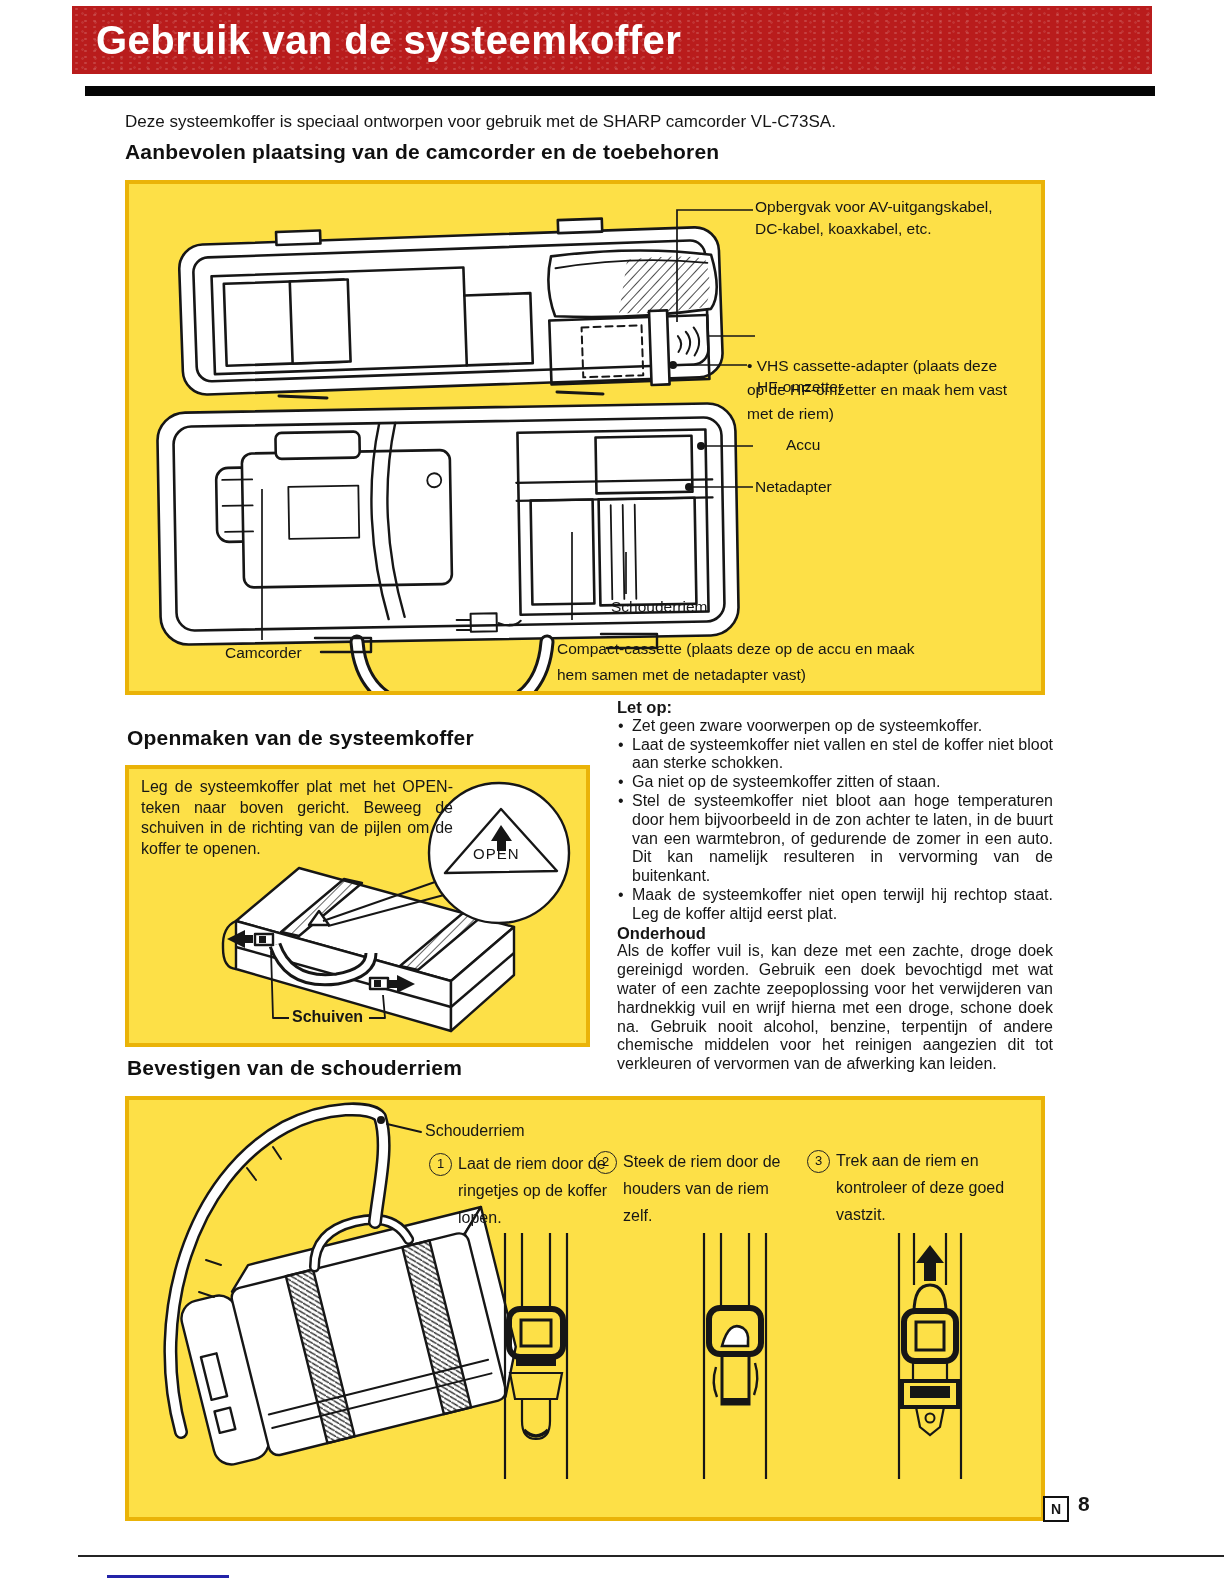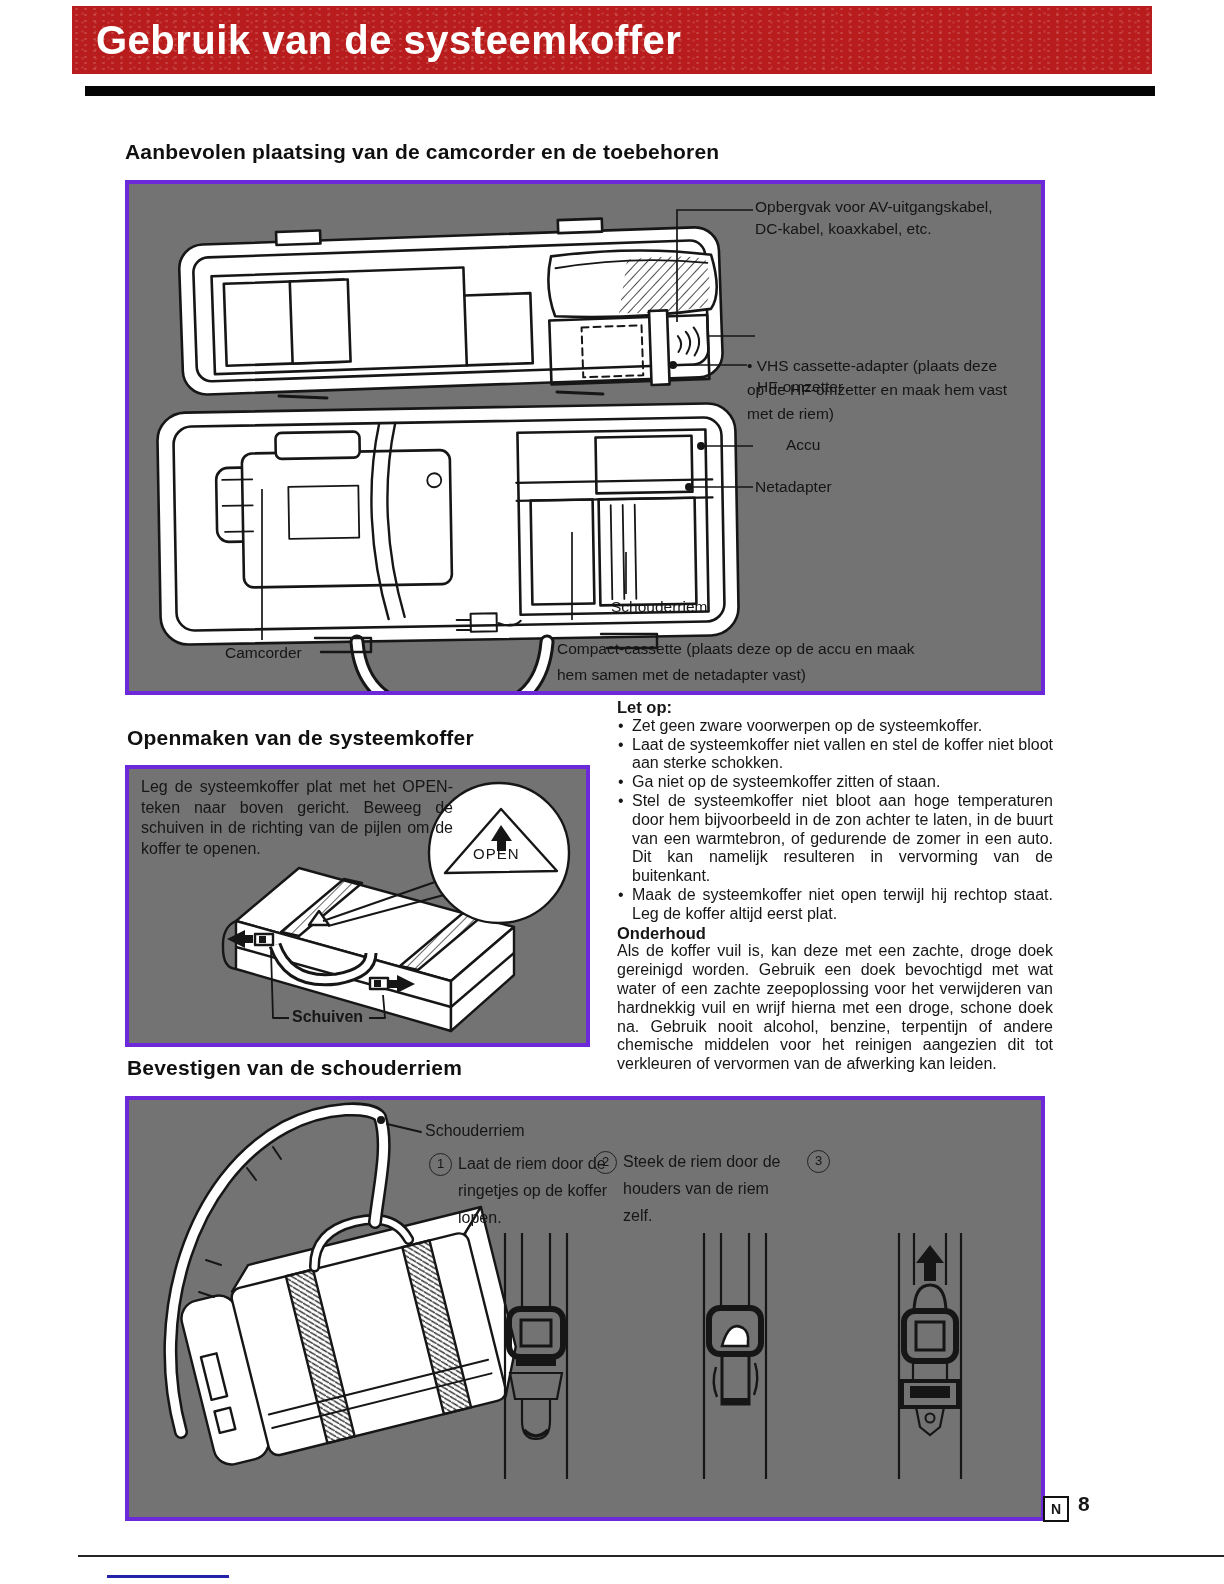--- a/index.html
+++ b/index.html
@@ -9,21 +9,21 @@
   .title-band{position:absolute;left:72px;top:6px;width:1080px;height:68px;background:#b91c1c;overflow:hidden;}
   .title-band::after{content:"";position:absolute;inset:0;
      background-image:radial-gradient(circle, rgba(255,255,255,.17) 1px, transparent 1.5px),
                       radial-gradient(circle, rgba(255,255,255,.10) 1px, transparent 1.6px);
      background-size:9px 6px,13px 9px;background-position:0 0,4px 3px;}
   .title-text{position:absolute;left:24px;top:0;line-height:68px;font-size:40px;font-weight:bold;color:#fff;
      letter-spacing:.5px;z-index:2;}
   .thick-rule{position:absolute;left:85px;top:86px;width:1070px;height:10px;background:#050505;}
   .intro{position:absolute;left:125px;top:112px;font-size:17px;}
   h2.sec{position:absolute;margin:0;font-size:21px;font-weight:bold;color:#101010;letter-spacing:.2px;}
-  .frame{position:absolute;border:4px solid #6d28d9;background:#737373;}
+  .frame{position:absolute;border:4px solid #eab308;background:#fde047;}
   .ill-label{position:absolute;font-size:15.5px;line-height:22px;white-space:pre-line;color:#151515;}
   .ill-label.lh26{line-height:26px;}
   
   .notes{position:absolute;left:617px;top:698px;width:436px;font-size:16px;line-height:18.8px;}
   .notes .hd{font-weight:bold;font-size:16.5px;}
   .notes ul{margin:0;padding:0;list-style:none;}
   .notes li{position:relative;padding-left:15px;text-align:justify;}
   .notes li::before{content:"\2022";position:absolute;left:1px;top:0;}
   .notes .para{text-align:justify;}
   
@@ -47,20 +47,21 @@
 </head>
 <body>
 
 <div id="page">
 
   <div class="title-band">
     <div class="title-text">Gebruik van de systeemkoffer</div>
   </div>
   <div class="thick-rule"></div>
 
+  <div class="intro">Deze systeemkoffer is speciaal ontworpen voor gebruik met de SHARP camcorder VL-C73SA.</div>
 
   <h2 class="sec" style="left:125px;top:140px;">Aanbevolen plaatsing van de camcorder en de toebehoren</h2>
 
   <div class="frame" style="left:125px;top:180px;width:912px;height:507px;">
     <svg width="912" height="507" viewBox="0 0 912 507">
       <defs>
         <pattern id="hatch1" width="7" height="7" patternTransform="rotate(45)" patternUnits="userSpaceOnUse">
           <line x1="0" y1="0" x2="0" y2="7" stroke="#222" stroke-width="1.6"></line>
         </pattern>
       </defs>
@@ -269,20 +270,23 @@
 lopen.</span>
     </div>
     <div class="step" style="left:465px;top:48px;width:205px;">
       <span class="step-num">2</span>
       <span class="txt">Steek de riem door de
 houders van de riem
 zelf.</span>
     </div>
     <div class="step" style="left:678px;top:47px;width:210px;">
       <span class="step-num">3</span>
+      <span class="txt">Trek aan de riem en
+kontroleer of deze goed
+vastzit.</span>
     </div>
   </div>
 
   <div class="nbox">N</div>
   <div class="pageno">8</div>
   <div class="bottom-line"></div>
   <div class="blue-line"></div>
 
 </div>
 

